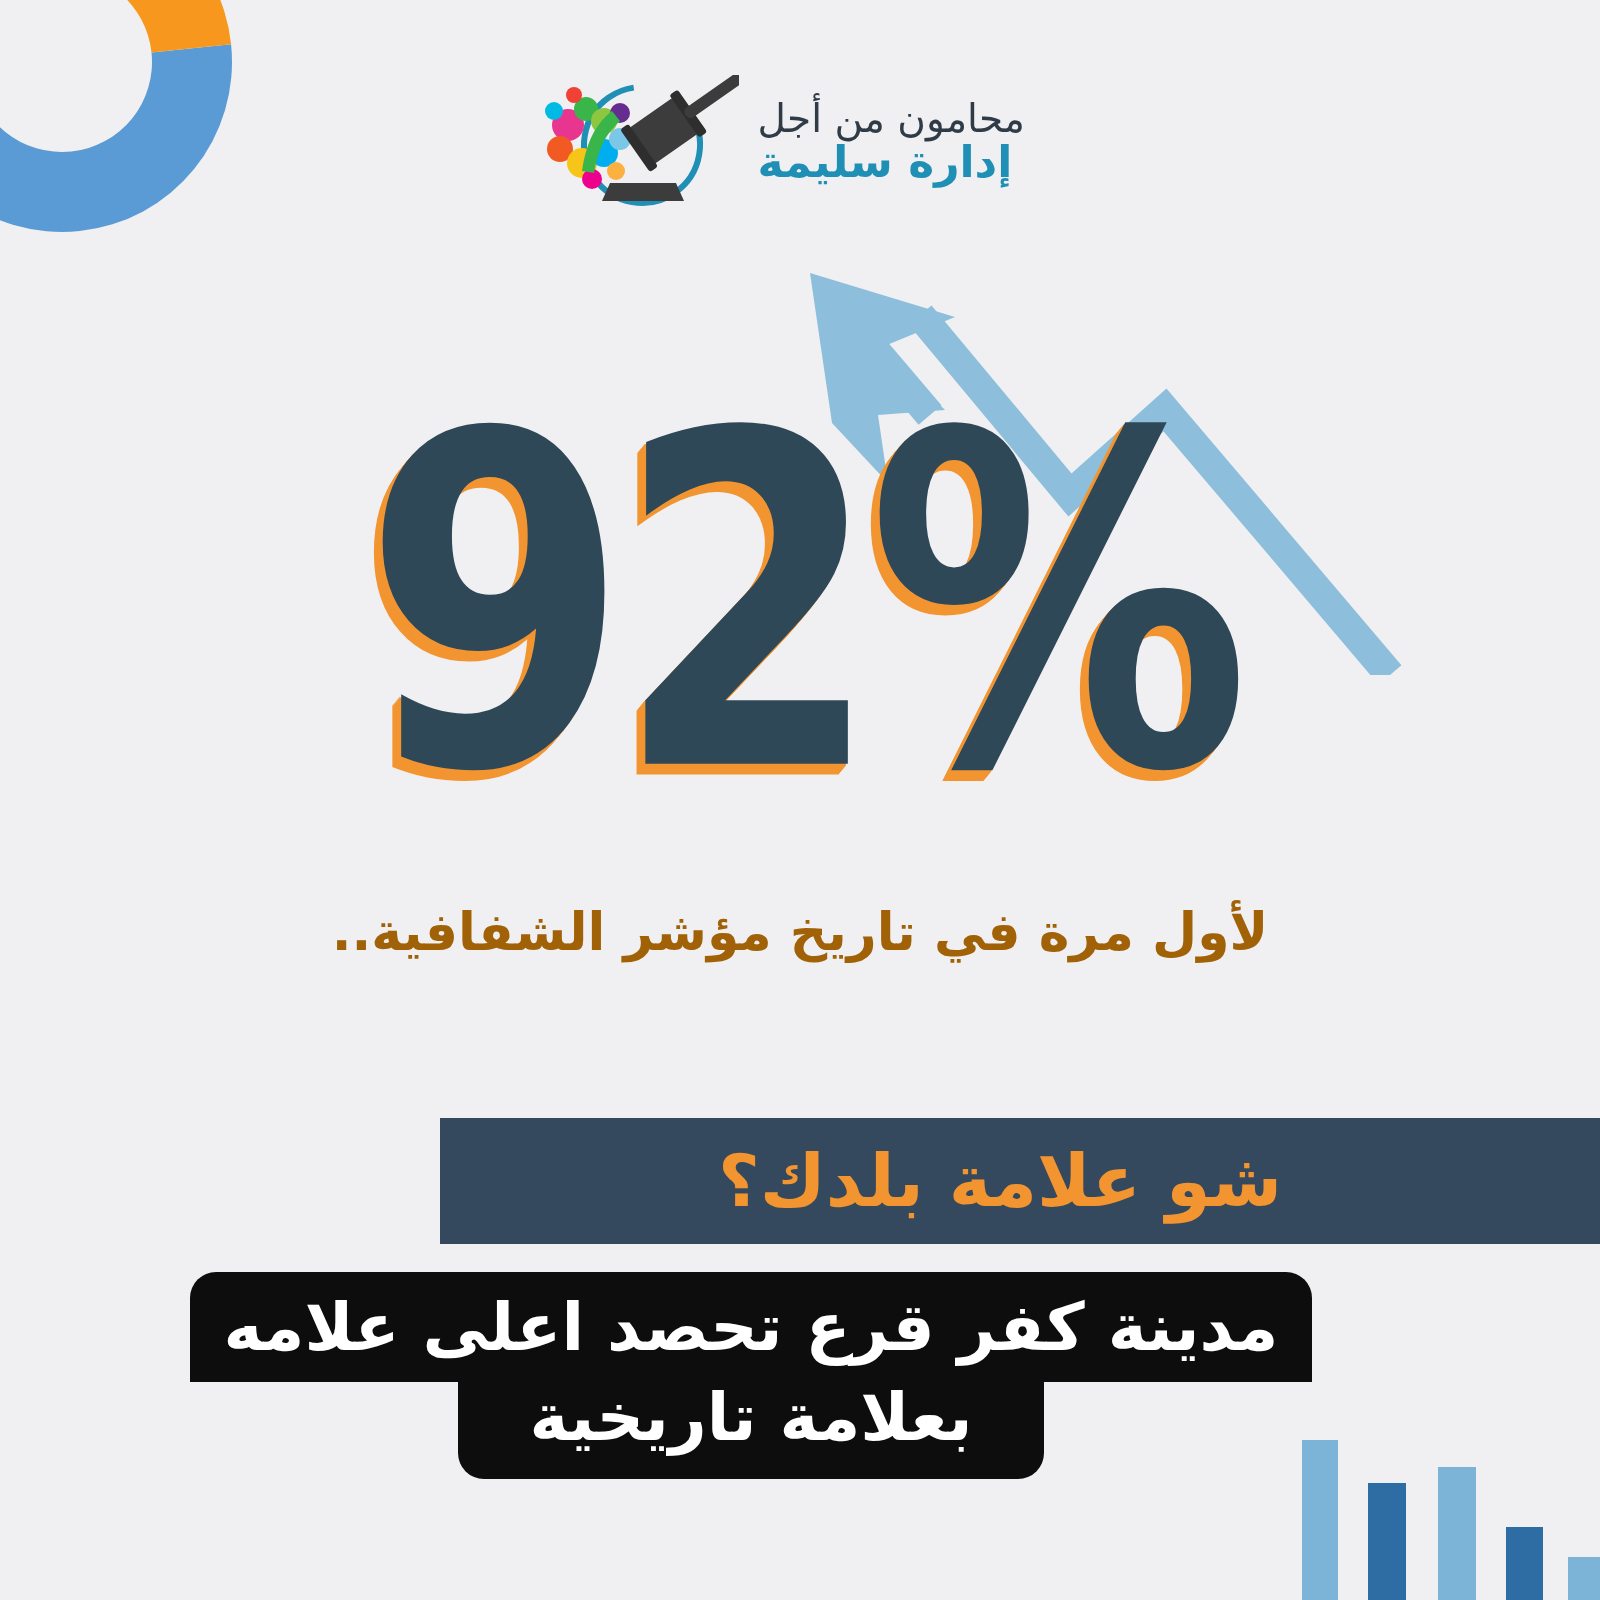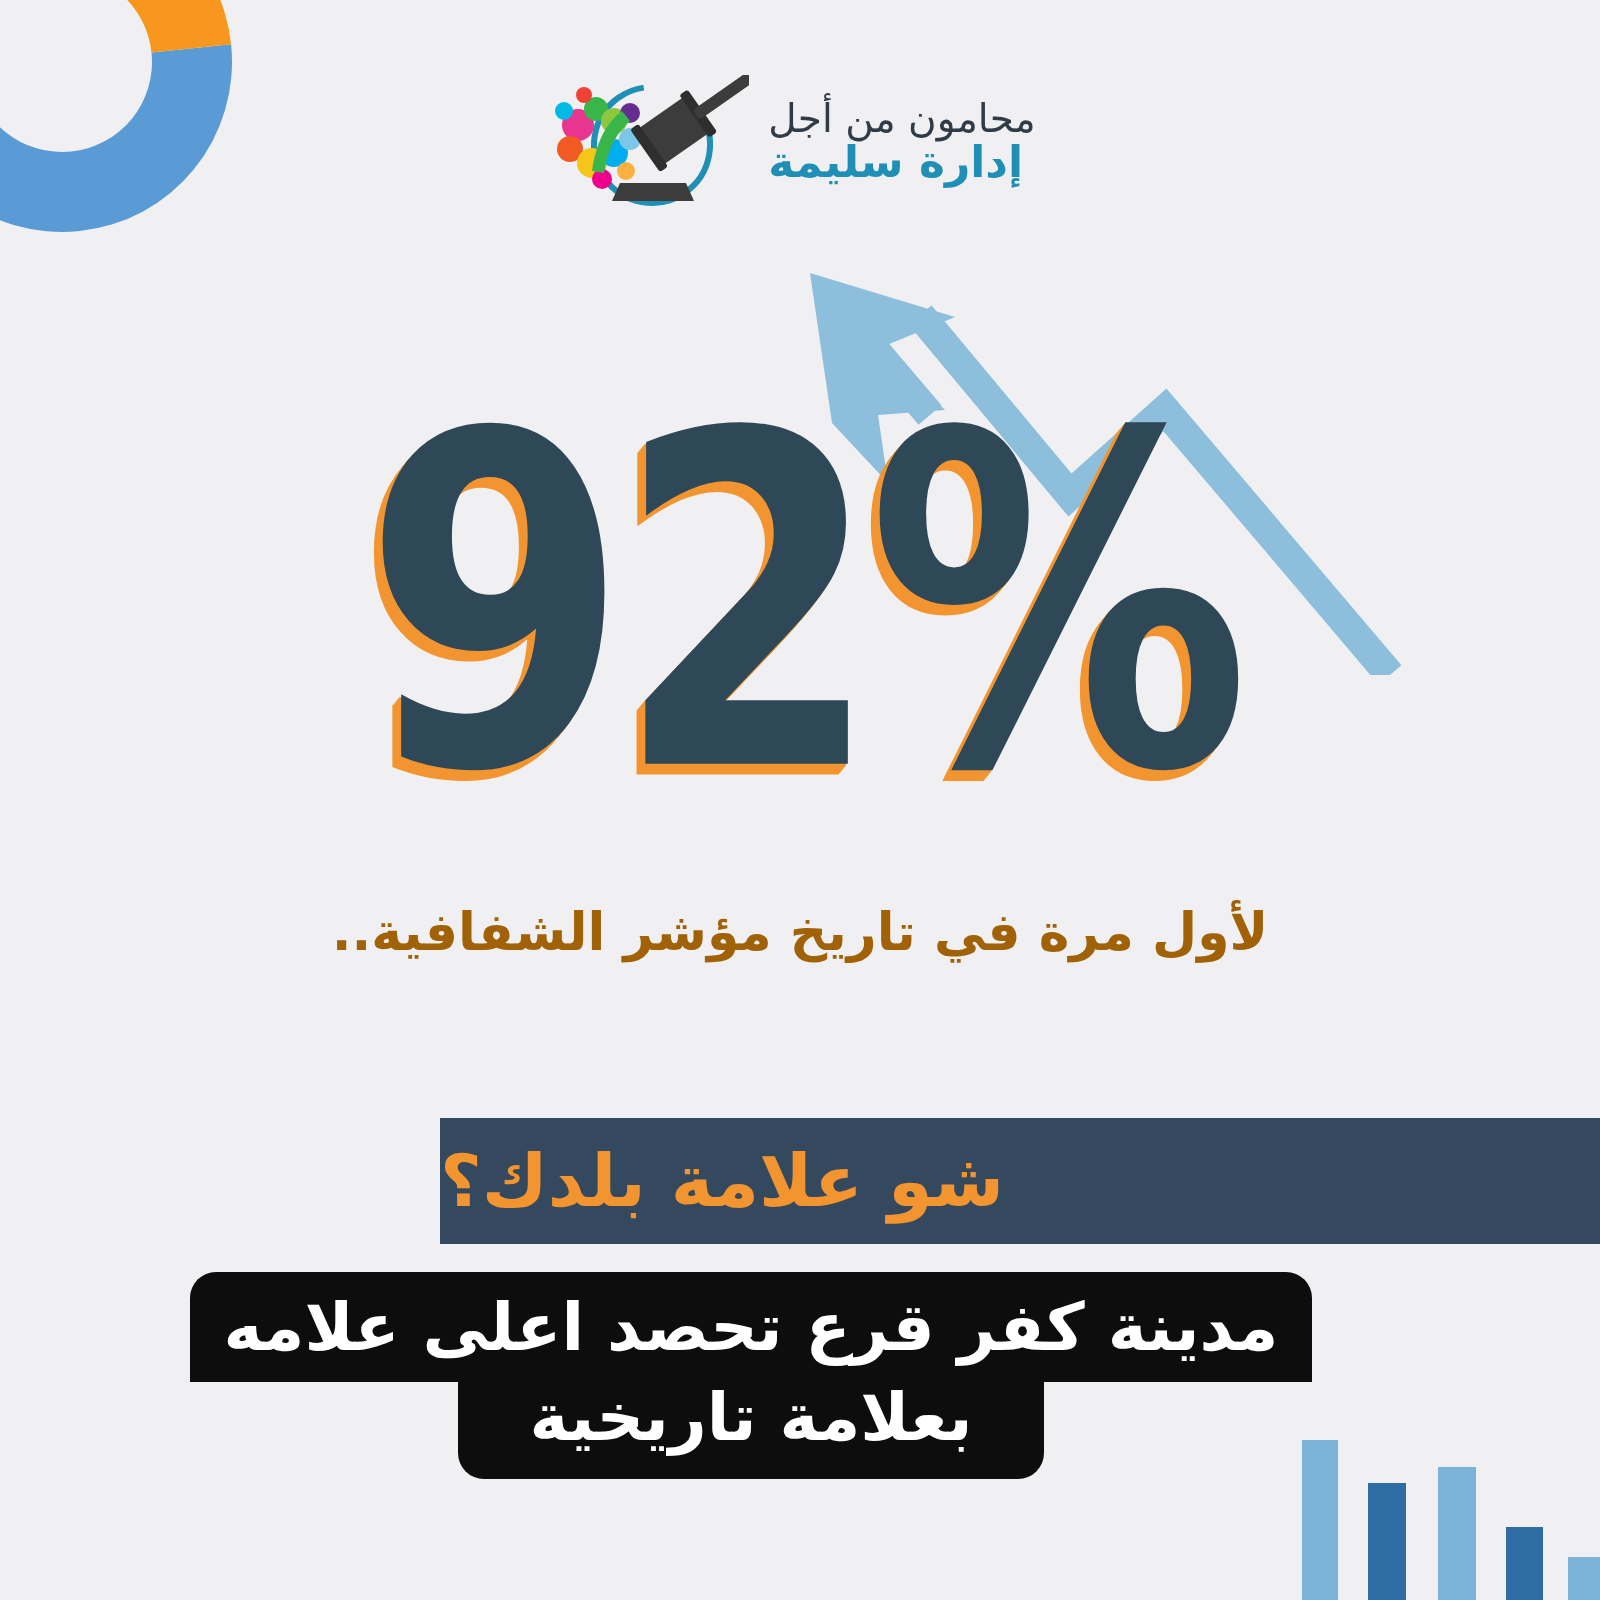--- a/index.html
+++ b/index.html
@@ -43,21 +43,21 @@
     pointer-events:none;
   }
   .bars-wrap svg { display:block; width:310px; height:180px; }
 
   
   .logo {
     position:absolute;
     left:545px; top:72px;
     width:480px; height:145px;
     display:flex; flex-direction:row-reverse;
-    align-items:center; justify-content:center;
+    align-items:center; justify-content:flex-end;
     gap:19px;
   }
   .logo-mark { width:215px; height:140px; flex:0 0 auto; }
   .logo-mark svg { display:block; width:215px; height:140px; }
   .logo-text {
     display:flex; flex-direction:column;
     align-items:flex-end; justify-content:center;
     line-height:1.0; padding-bottom:6px;
   }
   .logo-line1 {
@@ -115,21 +115,21 @@
     font-family:"DejaVu Sans", sans-serif;
   }
 
   
   .banner {
     position:absolute;
     left:440px; top:1118px;
     width:1160px; height:126px;
     background:#34495d;
     display:flex; align-items:center;
-    justify-content:flex-end;
+    justify-content:center;
     padding-right:40px;
     direction:rtl;
   }
   .banner-text {
     color:#f29531;
     font-size:72px;
     font-weight:700;
     line-height:1;
     white-space:nowrap;
     font-family:"DejaVu Sans", sans-serif;

